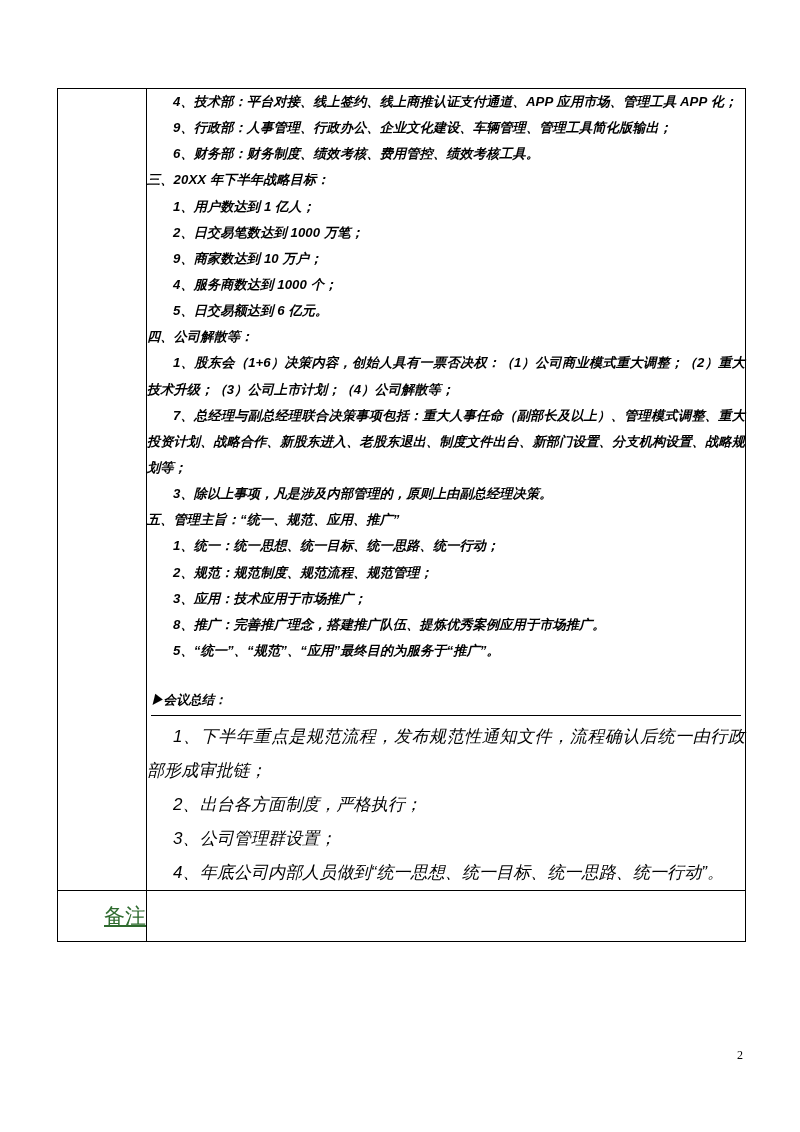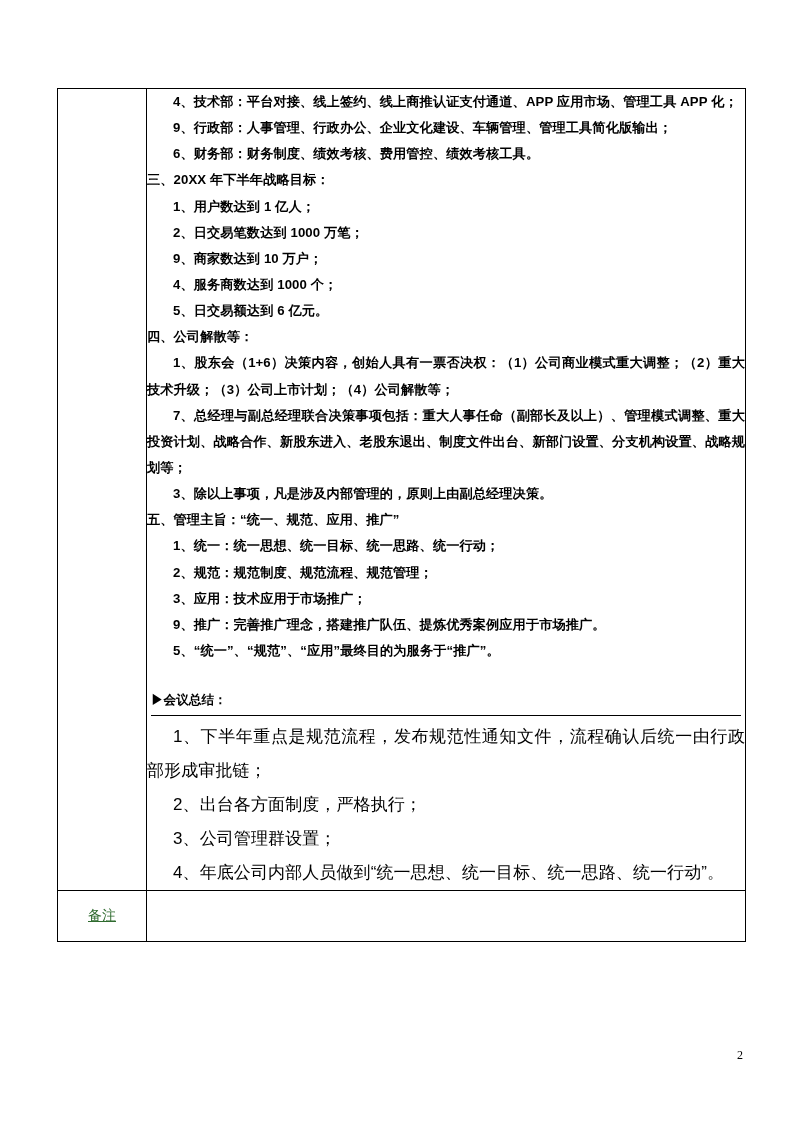--- a/index.html
+++ b/index.html
@@ -36,20 +36,21 @@
     padding: 0;
   }
   .col-label {
     width: 88px;
   }
   .col-body {
     width: 598px;
   }
   .body-cell {
     padding: 10px 12px 14px 10px;
+    font-style: italic;
   }
   .label-cell {
     padding: 0;
   }
   
   .para {
     font-size: 13.2px;
     line-height: 1.98;
     font-weight: bold;
     color: #000;
@@ -75,22 +76,22 @@
   }
   .para.light {
     font-weight: normal;
     font-size: 17px;
     line-height: 2.0;
   }
   .remark-row td {
     height: 50px;
   }
   .remark-label {
-    text-align: center;
-    font-size: 14px;
+    text-align: right;
+    font-size: 21px;
     color: #2f6b2f;
     text-decoration: underline;
     font-family: "Liberation Serif", serif;
     line-height: 50px;
     height: 50px;
   }
   .page-number {
     position: absolute;
     right: 57px;
     top: 1048px;
@@ -124,21 +125,21 @@
 
         <p class="para heading">四、公司解散等：</p>
         <p class="para indent">1、股东会（1+6）决策内容，创始人具有一票否决权：（1）公司商业模式重大调整；（2）重大技术升级；（3）公司上市计划；（4）公司解散等；</p>
         <p class="para indent">7、总经理与副总经理联合决策事项包括：重大人事任命（副部长及以上）、管理模式调整、重大投资计划、战略合作、新股东进入、老股东退出、制度文件出台、新部门设置、分支机构设置、战略规划等；</p>
         <p class="para indent">3、除以上事项，凡是涉及内部管理的，原则上由副总经理决策。</p>
 
         <p class="para heading">五、管理主旨：“统一、规范、应用、推广”</p>
         <p class="para indent">1、统一：统一思想、统一目标、统一思路、统一行动；</p>
         <p class="para indent">2、规范：规范制度、规范流程、规范管理；</p>
         <p class="para indent">3、应用：技术应用于市场推广；</p>
-        <p class="para indent">9、推广：完善推广理念，搭建推广队伍、提炼优秀案例应用于市场推广。</p>
+        <p class="para indent">8、推广：完善推广理念，搭建推广队伍、提炼优秀案例应用于市场推广。</p>
         <p class="para indent">5、“统一”、“规范”、“应用”最终目的为服务于“推广”。</p>
 
         <div class="spacer-sm"></div>
 
         <div class="summary-head">▶会议总结：</div>
 
         <p class="para light indent">1、下半年重点是规范流程，发布规范性通知文件，流程确认后统一由行政部形成审批链；</p>
         <p class="para light indent">2、出台各方面制度，严格执行；</p>
         <p class="para light indent">3、公司管理群设置；</p>
         <p class="para light indent">4、年底公司内部人员做到“统一思想、统一目标、统一思路、统一行动”。</p>

